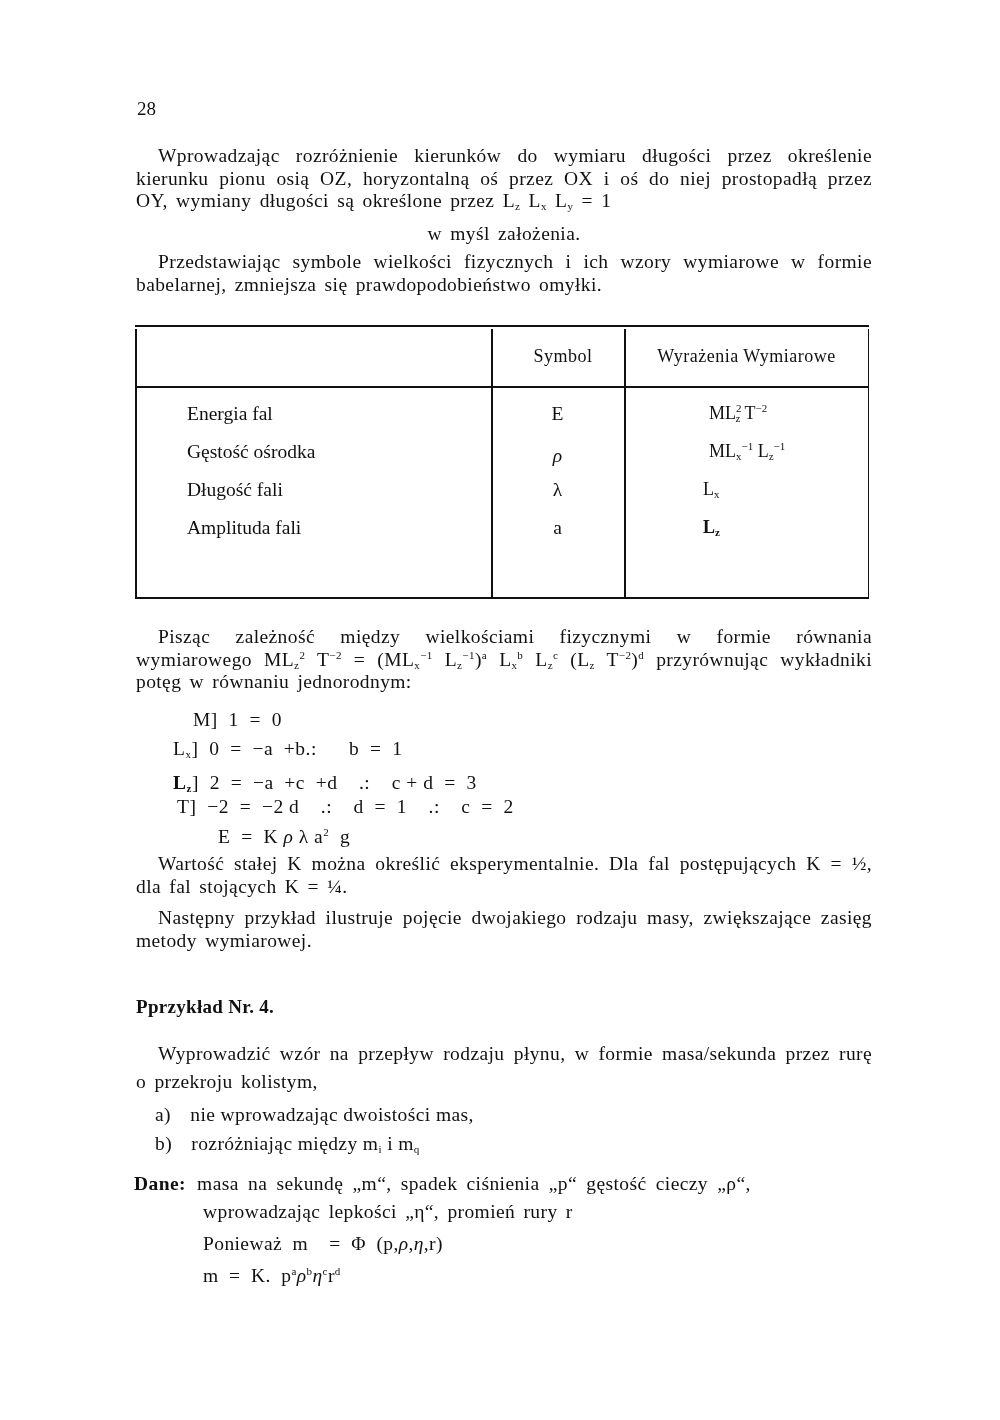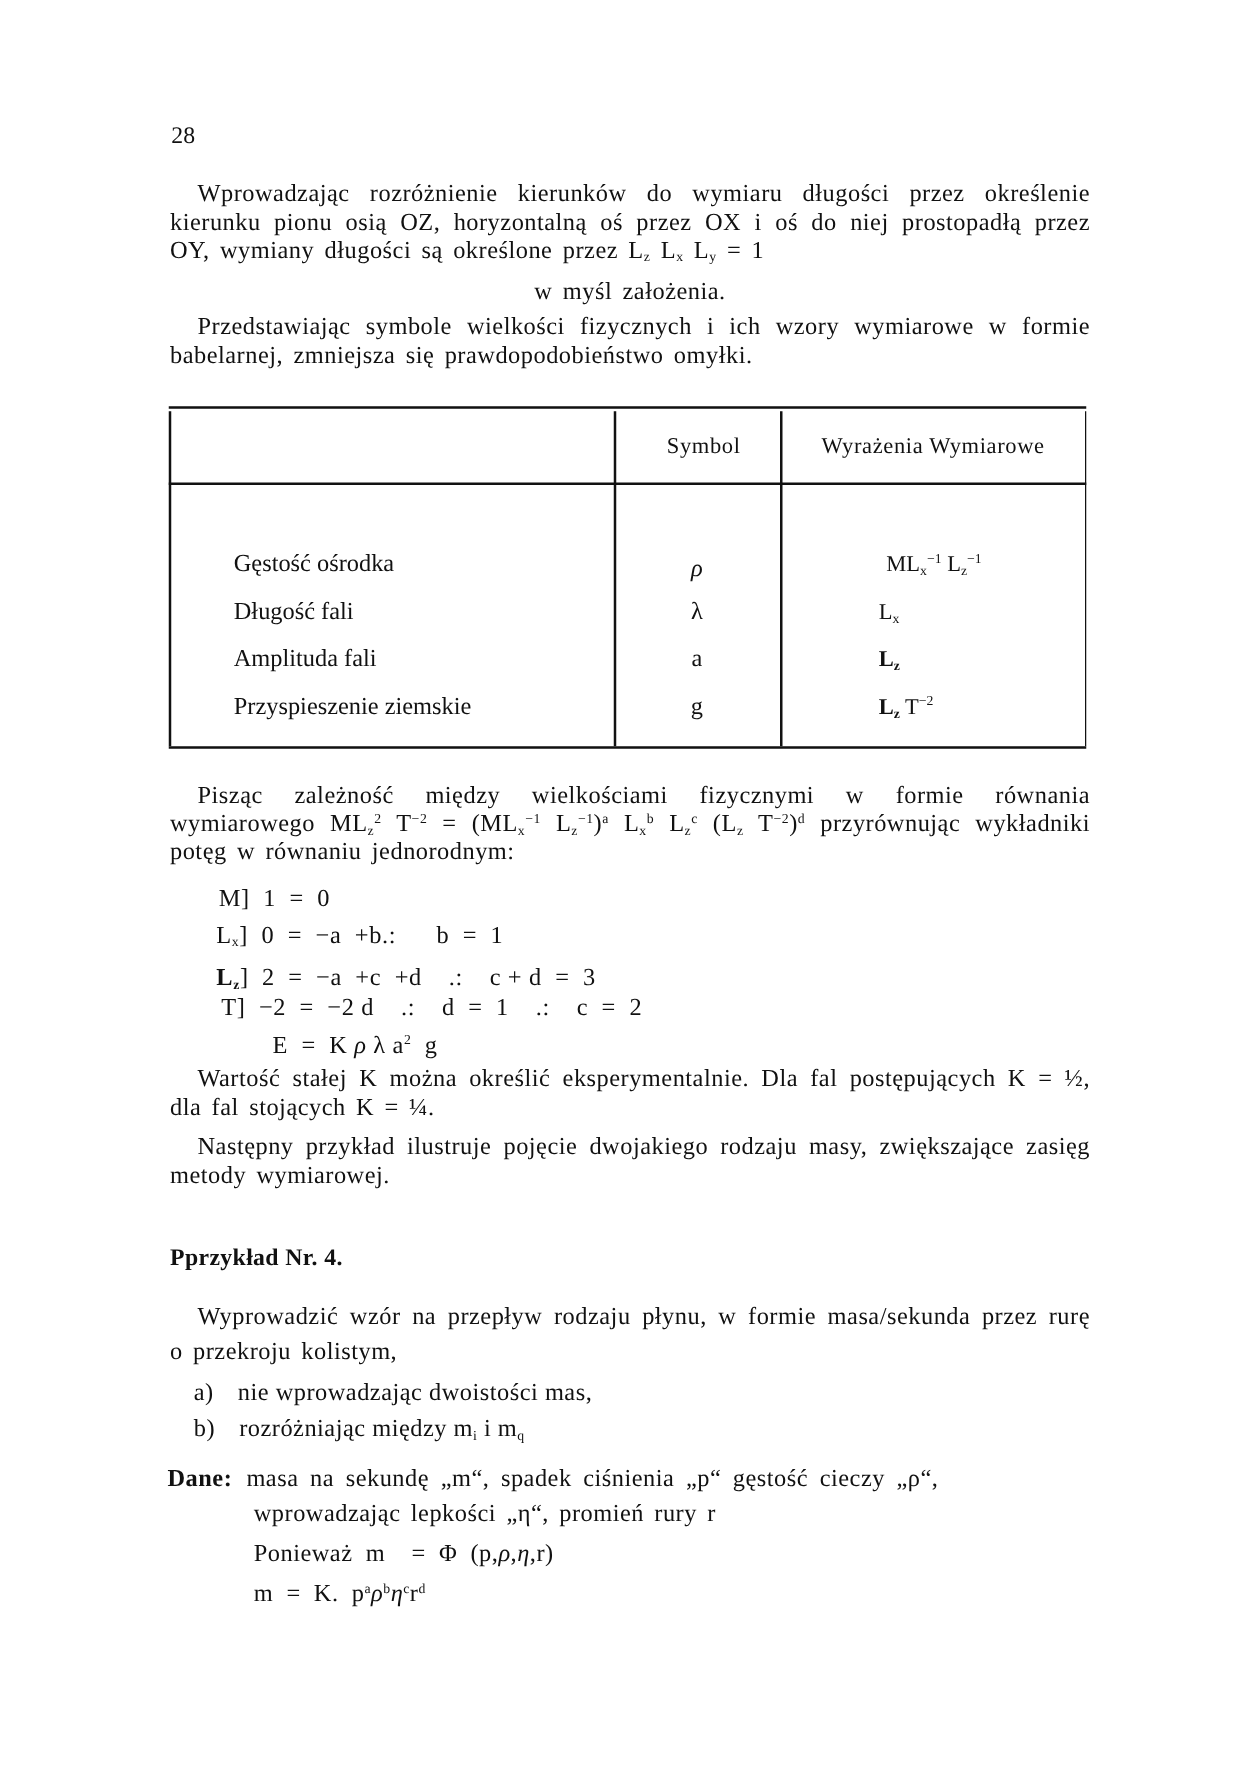--- a/index.html
+++ b/index.html
@@ -46,45 +46,45 @@
   <div class="rule-head"></div>
   <div class="rule-bot"></div>
   <div class="vl" style="left:0;"></div>
   <div class="vl" style="left:356px;"></div>
   <div class="vl" style="left:489px;"></div>
   <div class="vl" style="right:0;"></div>
 
   <div class="hcell" style="left:356px; width:144px;font-family:Liberation Serif, serif;">Symbol</div>
   <div class="hcell" style="left:489px; width:245px;">Wyrażenia Wymiarowe</div>
 
+  <div class="row" style="top:78px;">
+    <span class="c1">Energia fal</span>
+    <span class="c2">E</span>
+    <span class="c3 cen">ML<sup>2</sup><sub style="margin-left:-6px;">z</sub> T<sup>−2</sup></span>
+  </div>
   <div class="row" style="top:116px;">
     <span class="c1">Gęstość ośrodka</span>
     <span class="c2" style="font-style:italic; top:4px;">ρ</span>
     <span class="c3 cen">ML<sub>x</sub><sup>−1</sup> L<sub>z</sub><sup>−1</sup></span>
   </div>
   <div class="row" style="top:154px;">
     <span class="c1">Długość fali</span>
     <span class="c2">λ</span>
     <span class="c3">L<sub>x</sub></span>
   </div>
   <div class="row" style="top:192px;">
     <span class="c1">Amplituda fali</span>
     <span class="c2">a</span>
     <span class="c3" style="font-weight:bold;">L<sub>z</sub></span>
   </div>
-  <div class="row" style="top:230px;">
-    <span class="c1">Przyspieszenie ziemskie</span>
-    <span class="c2">g</span>
-    <span class="c3"><b>L<sub>z</sub></b> T<sup>−2</sup></span>
-  </div>
 </div>
 
 <div class="abs para" style="top:626px;"><span class="ind"></span><span>Pisząc zależność między wielkościami fizycznymi w formie równania wymiarowego</span> ML<sub>z</sub><sup>2</sup> T<sup>−2</sup> = (ML<sub>x</sub><sup>−1</sup> L<sub>z</sub><sup>−1</sup>)<sup>a</sup> L<sub>x</sub><sup>b</sup> L<sub>z</sub><sup>c</sup> (L<sub>z</sub> T<sup>−2</sup>)<sup>d</sup> <span>przyrównując wykładniki potęg w równaniu jednorodnym:</span></div>
 
-<div class="abs eq" style="left:175px; top:705px;">M]  1  =  0</div>
+<div class="abs eq" style="left:193px; top:705px;">M]  1  =  0</div>
 <div class="abs eq" style="left:173px; top:734px;">L<sub>x</sub>]  0  =  −a  +b.:      b  =  1</div>
 <div class="abs eq" style="left:173px; top:768px;"><b>L<sub>z</sub></b>]  2  =  −a  +c  +d    .:    c + d  =  3</div>
 <div class="abs eq" style="left:177px; top:792px;">T]  −2  =  −2 d    .:    d  =  1    .:    c  =  2</div>
 <div class="abs eq" style="left:218px; top:822px;">E  =  K <i>ρ</i> λ a<sup>2</sup>  g</div>
 
 <div class="abs para last-left" style="top:853px;"><span class="ind"></span><span>Wartość stałej K można określić eksperymentalnie. Dla fal postępujących K = ½, dla fal stojących K = ¼.</span></div>
 
 <div class="abs para last-left" style="top:907px;"><span class="ind"></span><span>Następny przykład ilustruje pojęcie dwojakiego rodzaju masy, zwiększające zasięg metody wymiarowej.</span></div>
 
 <div class="abs heading">Pprzykład Nr. 4.</div>

